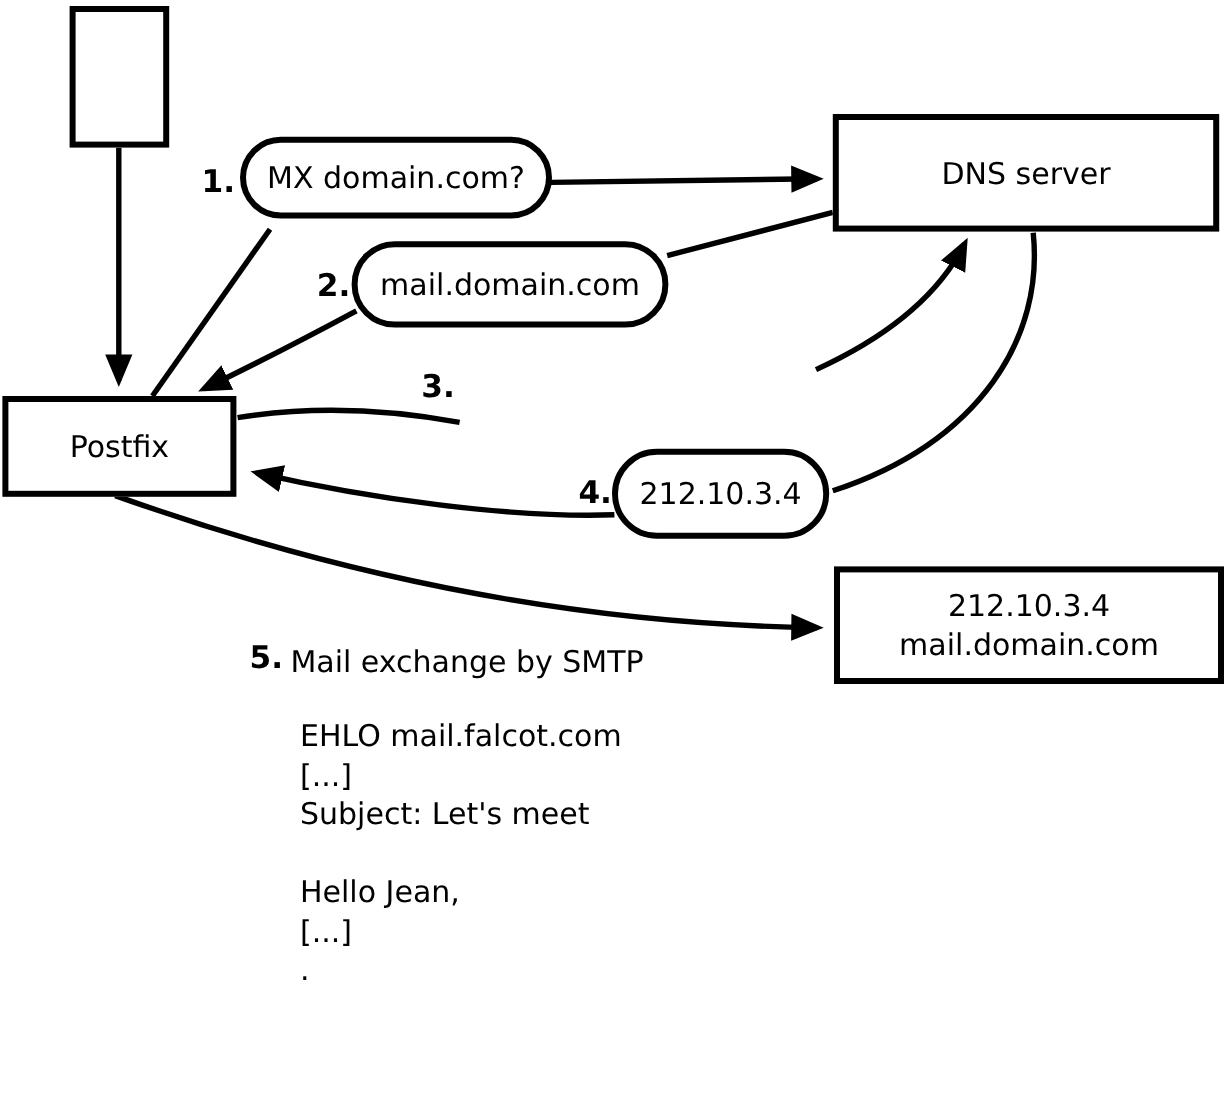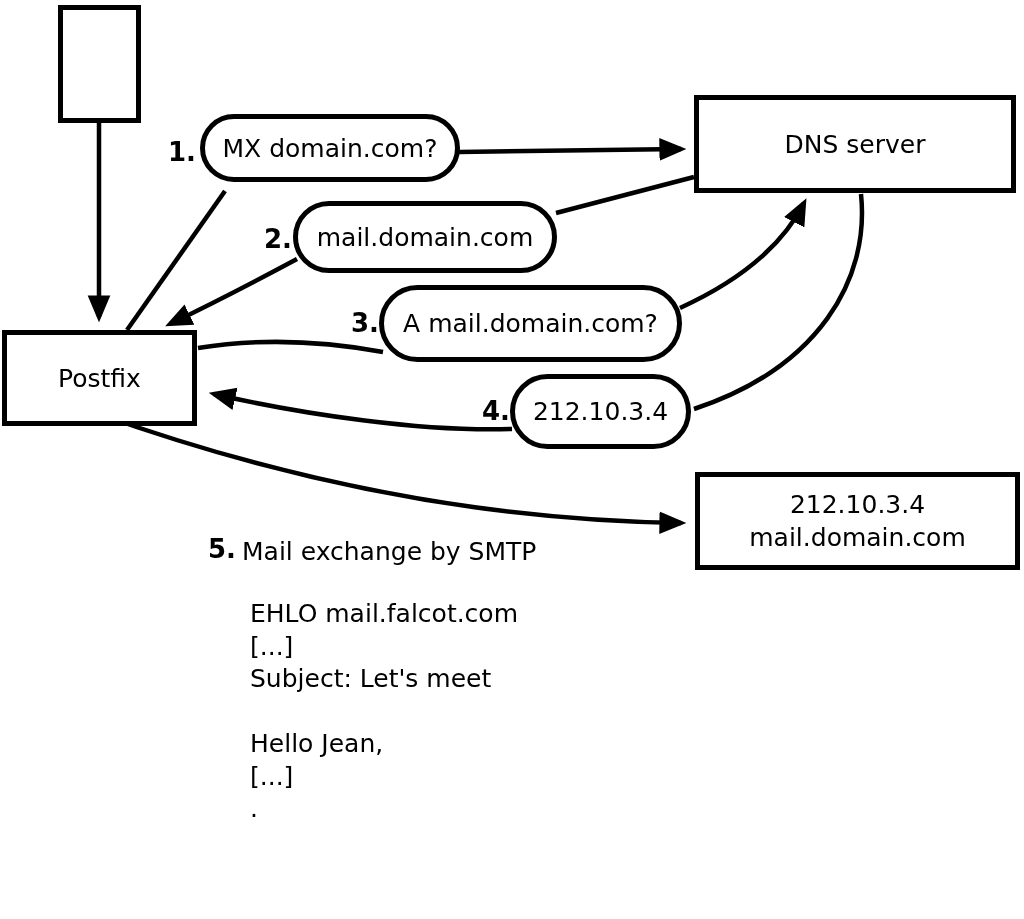--- a/index.html
+++ b/index.html
@@ -12,21 +12,21 @@
     overflow:hidden;
   }
   svg.wires{position:absolute;left:0;top:0;width:1024px;height:919px;}
   .wire{fill:none;stroke:#000;stroke-width:4.5px;}
   .node{
     position:absolute;background:#fff;border:5px solid #000;
     box-sizing:border-box;display:flex;align-items:center;justify-content:center;
     font-size:25px;text-align:center;
   }
   .node-envelope{left:58px;top:5px;width:83px;height:118px;}
-  .node-postfix{left:2px;top:330px;width:195px;height:96px;}
+  .node-postfix{left:2px;top:330px;width:195px;height:84px;}
   .node-dns{left:694px;top:95px;width:322px;height:98px;}
   .node-mailserver{left:695px;top:472px;width:325px;height:98px;flex-direction:column;line-height:33px;}
   .pill{
     position:absolute;background:#fff;border:5px solid #000;border-radius:40px;
     box-sizing:border-box;display:flex;align-items:center;justify-content:center;
     font-size:25px;white-space:nowrap;
   }
   .pill-1{left:200px;top:114px;width:260px;height:68px;}
   .pill-2{left:293px;top:201px;width:264px;height:72px;}
   .pill-3{left:379px;top:285px;width:303px;height:77px;}
@@ -85,23 +85,20 @@
   <div class="pill pill-1">
     <span>MX domain.com?</span>
   </div>
 
   <div class="stepnum stepnum-2">2.</div>
   <div class="pill pill-2">
     <span>mail.domain.com</span>
   </div>
 
   <div class="stepnum stepnum-3">3.</div>
-  <div class="pill pill-3">
-    <span>A mail.domain.com?</span>
-  </div>
 
   <div class="stepnum stepnum-4">4.</div>
   <div class="pill pill-4">
     <span>212.10.3.4</span>
   </div>
 
   <div class="stepnum stepnum-5">5.</div>
   <div class="step5-label">Mail exchange by SMTP</div>
 
   <div class="smtp-block">

